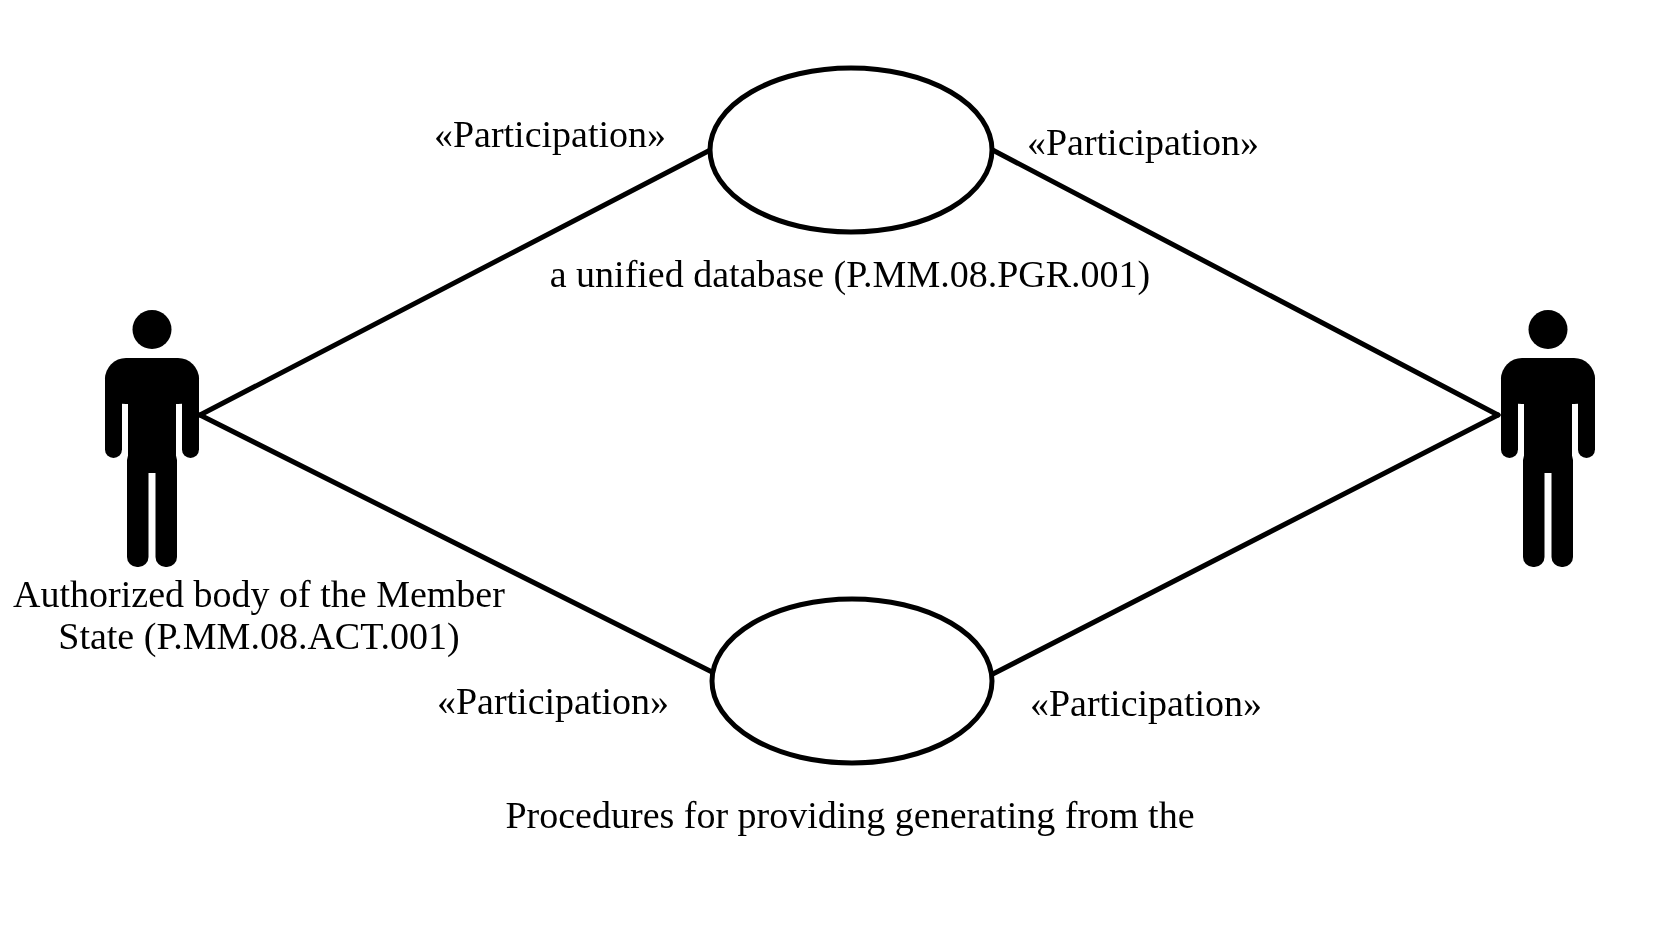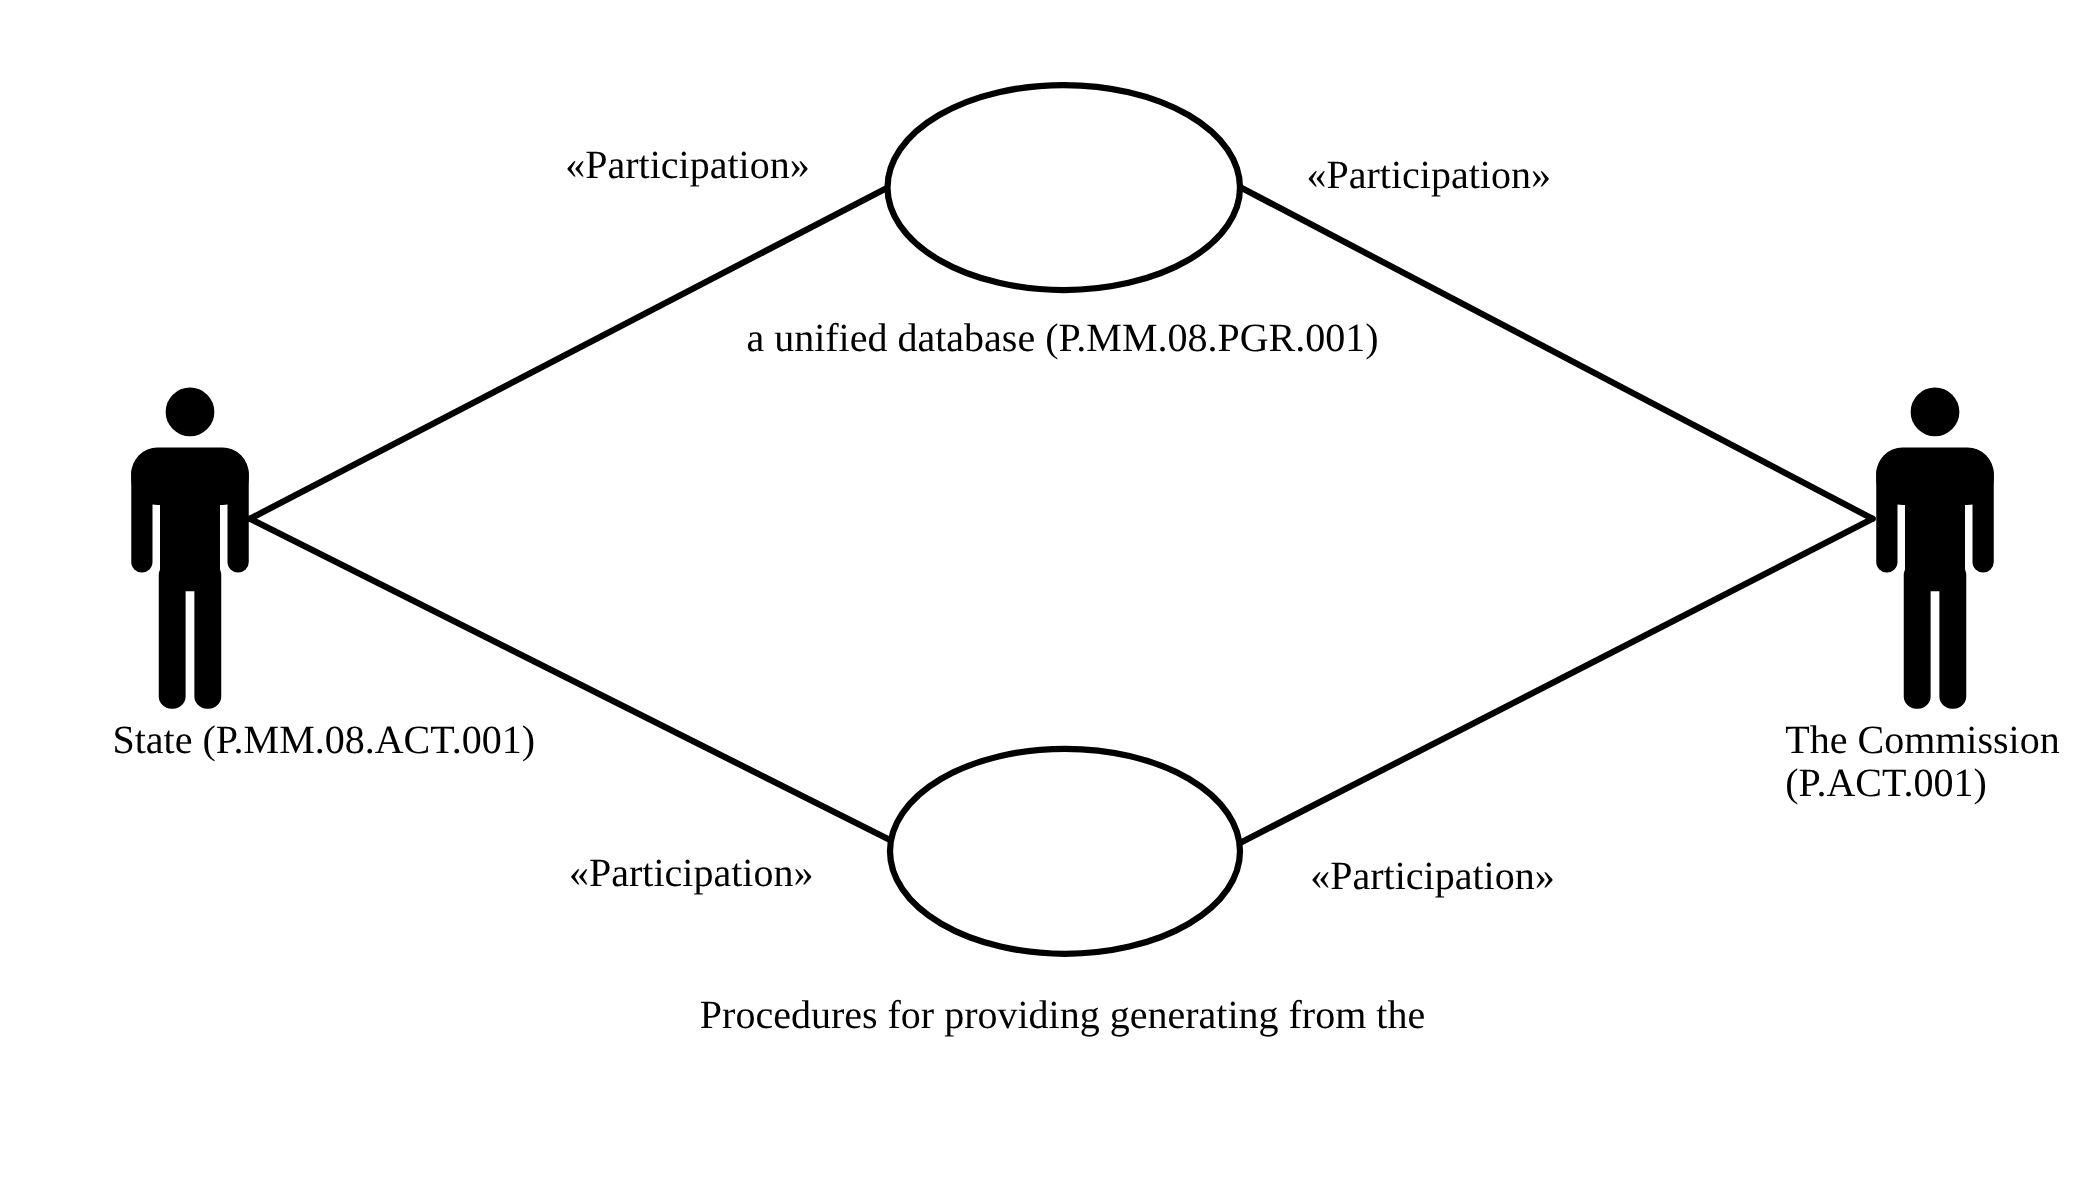--- a/index.html
+++ b/index.html
@@ -18,22 +18,22 @@
   }
   .stage svg {
     position: absolute;
     left: 0;
     top: 0;
   }
   .lbl {
     position: absolute;
     transform: translateX(-50%);
     white-space: nowrap;
-    text-align: left;
-    font-size: 32px;
+    text-align: center;
+    font-size: 38px;
     line-height: 1.2;
     color: #000000;
   }
   .caption {
     line-height: 1.28;
   }
   .actor-name {
     line-height: 1.1;
   }
 </style>
@@ -79,21 +79,18 @@
 
   <div class="lbl caption" style="left:850px; top:250px">
     <div>a unified database (P.MM.08.PGR.001)</div>
   </div>
 
   <div class="lbl caption" style="left:850px; top:791px">
     <div>Procedures for providing generating from the</div>
   </div>
 
   <div class="lbl actor-name" style="left:259px; top:574px">
+    <div>Authorized body of the Member</div>
     <div>State (P.MM.08.ACT.001)</div>
   </div>
 
-  <div class="lbl actor-name" style="left:1538px; top:574px">
-    <div>The Commission</div>
-    <div>(P.ACT.001)</div>
-  </div>
 
 </div>
 
 </body></html>

